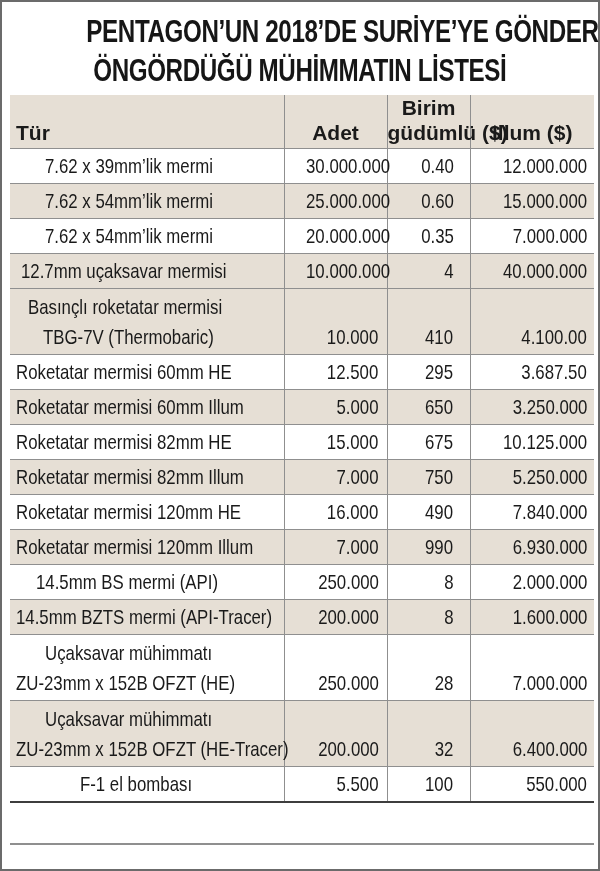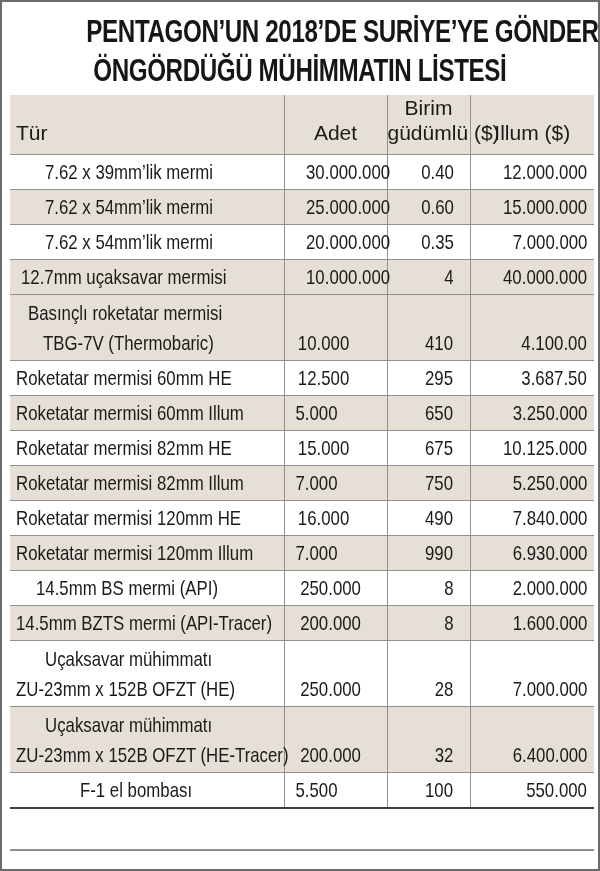--- a/index.html
+++ b/index.html
@@ -38,22 +38,22 @@
   }
   col.w-tur    { width:274px; }
   col.w-adet   { width:103px; }
   col.w-birim  { width:83px;  }
   col.w-toplam { width:124px; }
 
   thead th {
     background:var(--row_shade, #e6dfd5);
     height:50px;
     vertical-align:bottom;
-    font-weight:normal;
-    padding:0 0 9px 0;
+    font-weight:bold;
+    padding:0 0 3px 0;
     border-bottom:1px solid var(--grid_line, #8f8f8f);
   }
   th.c-tur, th.c-adet, th.c-birim,
   td.c-tur, td.c-adet, td.c-birim {
     border-right:1px solid var(--grid_line, #8f8f8f);
   }
   th.c-tur { text-align:left; padding-left:6px;margin-top:28px; }
   th.c-adet, th.c-birim, th.c-toplam { text-align:center; }
   th .hl { display:block; line-height:25px; white-space:nowrap; }
 
@@ -62,21 +62,21 @@
     vertical-align:bottom;
     padding:0 0 2px 0;
     border-bottom:1px solid var(--grid_line, #8f8f8f);
     white-space:nowrap;
   }
   tbody tr.tall td { height:63px; }
   tbody tr.shaded td { background:var(--row_shade, #e6dfd5); }
 
   td.c-tur { text-align:left; padding-left:6px; }
   td.c-tur .line { line-height:30px;text-align:center; }
-  td.c-adet   { padding-right:8px;  }
+  td.c-adet   { text-align:right; padding-right:8px;  }
   td.c-birim  { text-align:right; padding-right:16px; }
   td.c-toplam { text-align:right; padding-right:7px;  }
   tbody td .t, tfoot td .t { display:inline-block; line-height:30px; white-space:nowrap; }
 
   .t { transform:scaleX(0.8); }
   .org-l { transform-origin:left bottom; }
   .org-r { transform-origin:right bottom; }
   .org-c { transform-origin:center bottom; }
 
   tfoot td {

